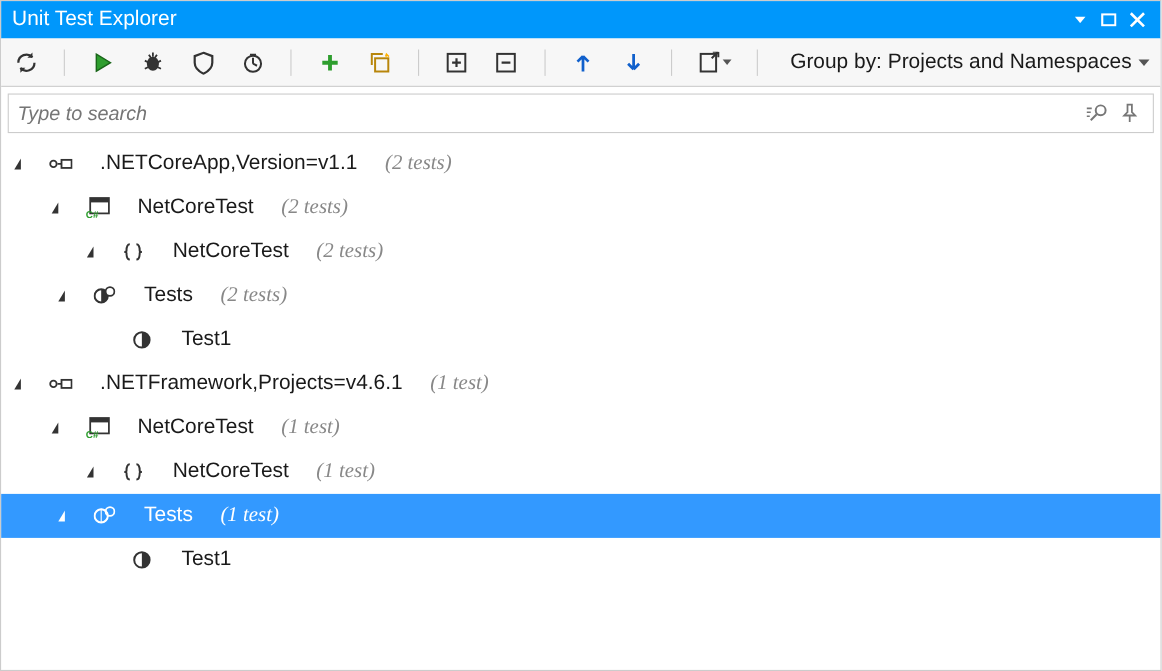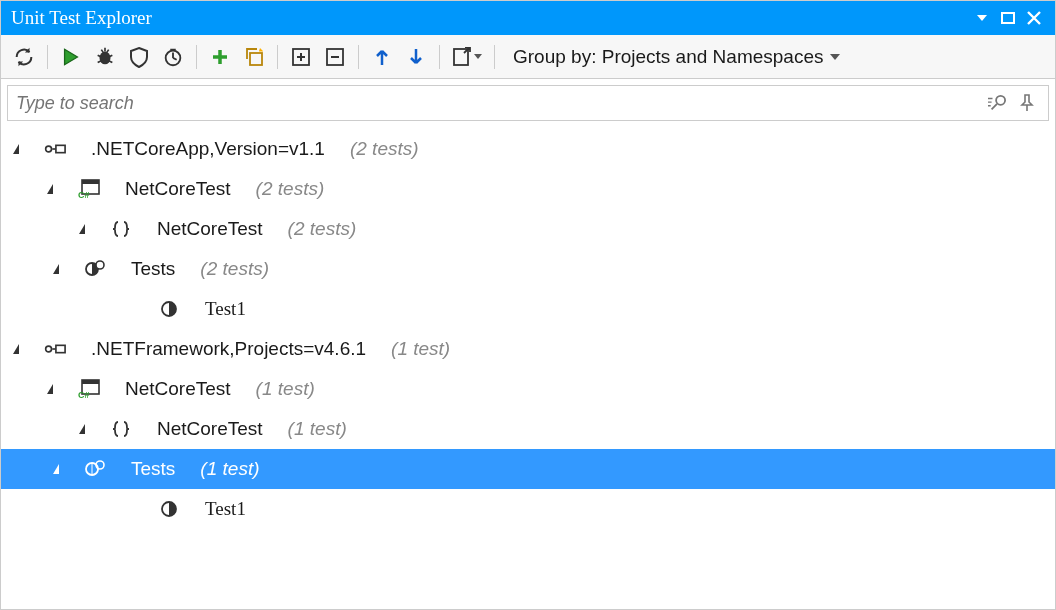--- a/index.html
+++ b/index.html
@@ -14,37 +14,37 @@
   }
   
   .titlebar {
     background: #0097fb;
     color: #fff;
     height: 34px;
     display: flex;
     align-items: center;
     padding: 0 8px 0 10px;
     font-size: 19px;
-    font-family: Liberation Serif, serif;
   }
   .titlebar .title { flex: 1; }
   .titlebar .win-btn {
     width: 26px; height: 26px;
     display: flex; align-items: center; justify-content: center;
     cursor: pointer;
     color: #fff;
   }
   
   .toolbar {
     height: 44px;
     border-bottom: 1px solid #ccc;
     background: #f7f7f7;
     display: flex;
     align-items: center;
     padding: 0 6px;
+    justify-content: space-between;
   }
   .tb-btn {
     width: 34px; height: 34px;
     display: flex; align-items: center; justify-content: center;
     cursor: pointer;
     color: #333;
     border-radius: 2px;
     position: relative;
   }
   .tb-sep {
@@ -130,25 +130,26 @@
   .row.selected .expander { border-bottom-color: #fff; }
   .node-icon {
     width: 22px; height: 22px;
     margin-right: 6px;
     display: flex; align-items: center; justify-content: center;
   }
   .count {
     color: #888;
     font-style: italic;
     margin-left: 6px;
+    font-family: Liberation Serif, serif;
   }
   .ind1 { padding-left: 46px; }
   .ind2 { padding-left: 78px; }
   .ind3 { padding-left: 52px; }
-  .ind4 { padding-left: 120px; font-family: Liberation Serif, serif; }
+  .ind4 { padding-left: 80px; }
   .leaf-spacer { width: 18px; }
 </style>
 </head>
 <body>
 
 <div class="titlebar">
   <span class="title">Unit Test Explorer</span>
   <span class="win-btn">
     <svg width="10" height="6" viewBox="0 0 10 6">
         <path d="M0 0 L5 6 L10 0 Z" fill="#fff"></path>

